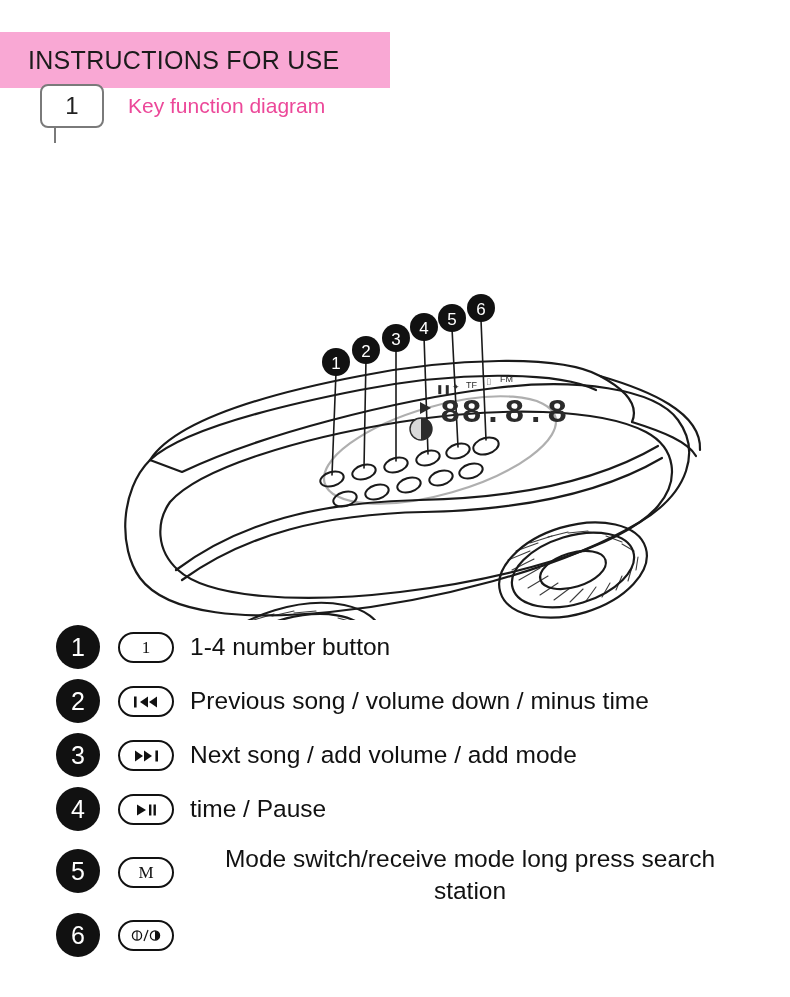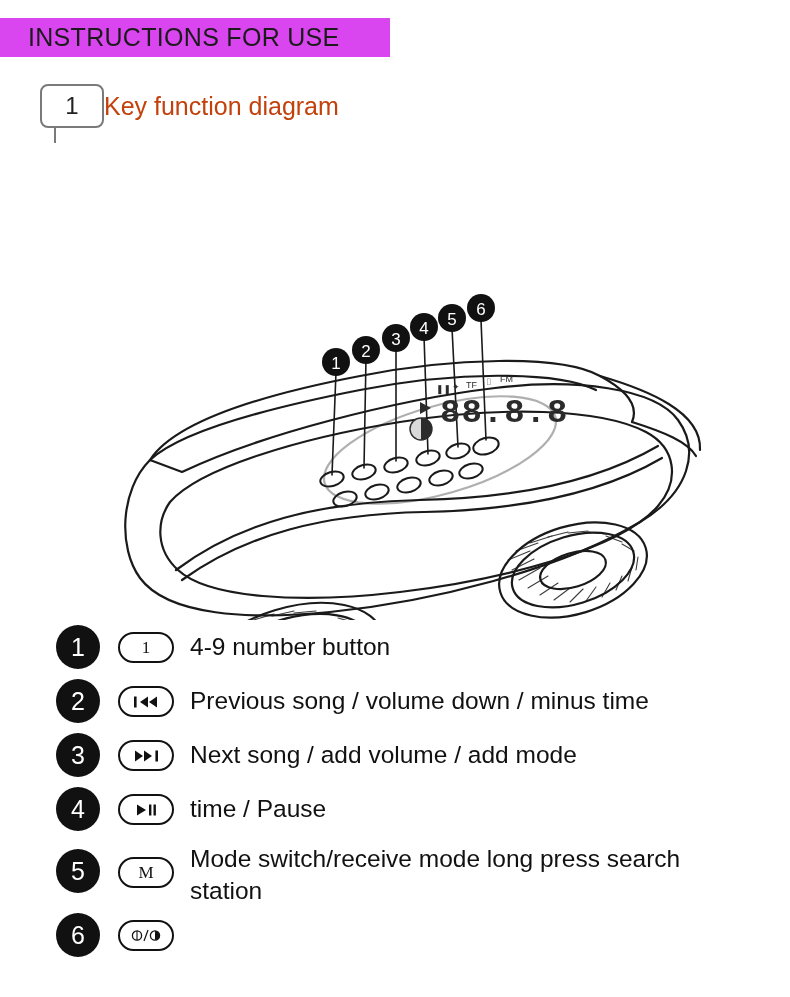--- a/index.html
+++ b/index.html
@@ -9,23 +9,23 @@
     background: #ffffff;
     font-family: "Liberation Sans", sans-serif;
     color: #111;
     overflow: hidden;
   }
   .page { position: relative; width: 790px; height: 997px; }
 
   
   .header-bar {
     position: absolute;
-    left: 0; top: 18px;
-    width: 390px; height: 39px;
-    background: #d946ef;
+    left: 0; top: 32px;
+    width: 390px; height: 56px;
+    background: #f9a8d4;
     display: flex; align-items: center;
   }
   .header-bar .title {
     font-size: 25px;
     letter-spacing: 0.3px;
     padding-left: 28px;
     color: #1b1b1b;
     font-weight: 400;
   }
 
@@ -47,22 +47,23 @@
   }
   .callout::after {
     content: "";
     position: absolute;
     left: 12px; bottom: -17px;
     width: 0; height: 0;
     border-left: 2px solid #7a7a7a;
     height: 16px;
   }
   .section-head .label {
-    font-size: 25px;
-    color: #c2410c;
+    margin-left: 24px;
+    font-size: 21px;
+    color: #ec4899;
     line-height: 44px;
     font-weight: 400;
   }
 
   
   .diagram {
     position: absolute;
     left: 0; top: 150px;
     width: 790px; height: 470px;
   }
@@ -107,21 +108,21 @@
     line-height: 1;
   }
   .legend-row .desc {
     margin-left: 16px;
     font-size: 24.5px;
     line-height: 31px;
     color: #111;
     padding-top: 6px;
     max-width: 560px;
   }
-  .legend-row.two-line .desc { line-height: 32px; padding-top: 2px; }
+  .legend-row.two-line .desc { line-height: 32px; padding-top: 2px; text-align: center; }
   .legend-row.two-line .num { margin-top: 8px; }
   .legend-row.two-line .sym { margin-top: 16px; }
 </style>
 </head>
 <body>
 
 <div class="page">
 
   <div class="header-bar">
     <div class="title">INSTRUCTIONS FOR USE</div>
@@ -269,21 +270,21 @@
     </svg>
   </div>
 
   <div class="legend">
 
     <div class="legend-row">
       <div class="num">1</div>
       <div class="sym">
         <span class="glyph-text">1</span>
       </div>
-      <div class="desc">4-9 number button</div>
+      <div class="desc">1-4 number button</div>
     </div>
 
     <div class="legend-row">
       <div class="num">2</div>
       <div class="sym">
         <svg width="30" height="14" viewBox="0 0 30 14">
           <rect x="3" y="1.5" width="2.6" height="11" fill="#111"></rect>
           <path d="M17 1.5 L17 12.5 L9 7 Z" fill="#111"></path>
           <path d="M26 1.5 L26 12.5 L18 7 Z" fill="#111"></path>
         </svg>

